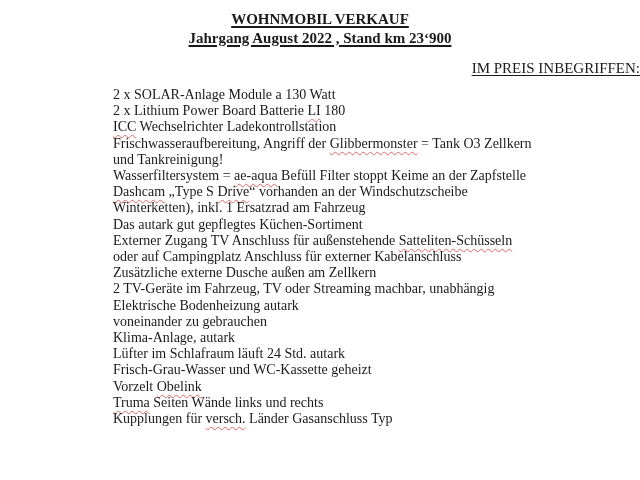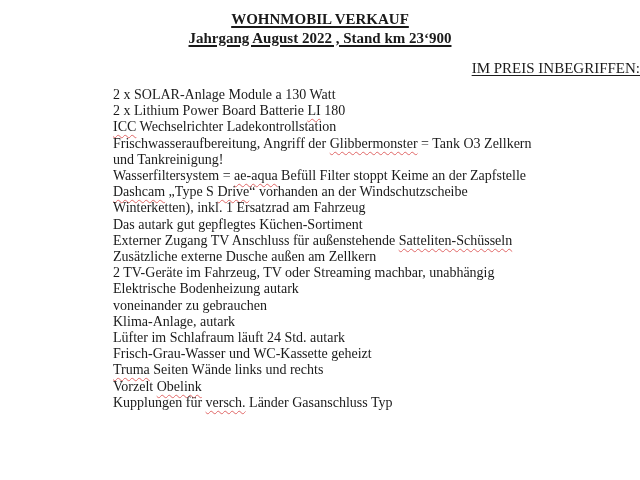--- a/index.html
+++ b/index.html
@@ -66,24 +66,25 @@
       <div class="line"><span class="">2 x SOLAR-Anlage Module a 130 Watt</span></div>
       <div class="line"><span class="">2 x Lithium Power Board Batterie </span><span class="sp">LI</span><span class=""> 180</span></div>
       <div class="line"><span class="sp">ICC</span><span class=""> Wechselrichter Ladekontrollstation</span></div>
       <div class="line"><span class="">Frischwasseraufbereitung, Angriff der </span><span class="sp">Glibbermonster</span><span class=""> = Tank O3 Zellkern</span></div>
       <div class="line"><span class="">und Tankreinigung!</span></div>
       <div class="line"><span class="">Wasserfiltersystem = </span><span class="sp">ae-aqua</span><span class=""> Befüll Filter stoppt Keime an der Zapfstelle</span></div>
       <div class="line"><span class="sp">Dashcam</span><span class=""> „Type S </span><span class="sp">Drive</span><span class="">“ vorhanden an der Windschutzscheibe</span></div>
       <div class="line"><span class="">Winterketten), inkl. 1 Ersatzrad am Fahrzeug</span></div>
       <div class="line"><span class="">Das autark gut gepflegtes Küchen-Sortiment</span></div>
       <div class="line"><span class="">Externer Zugang TV Anschluss für außenstehende </span><span class="sp">Satteliten-Schüsseln</span></div>
+      <div class="line"><span class="">oder auf Campingplatz Anschluss für externer Kabelanschluss</span></div>
       <div class="line"><span class="">Zusätzliche externe Dusche außen am Zellkern</span></div>
       <div class="line"><span class="">2 TV-Geräte im Fahrzeug, TV oder Streaming machbar, unabhängig</span></div>
       <div class="line"><span class="">Elektrische Bodenheizung autark</span></div>
       <div class="line"><span class="">voneinander zu gebrauchen</span></div>
       <div class="line"><span class="">Klima-Anlage, autark</span></div>
       <div class="line"><span class="">Lüfter im Schlafraum läuft 24 Std. autark</span></div>
       <div class="line"><span class="">Frisch-Grau-Wasser und WC-Kassette geheizt</span></div>
+      <div class="line"><span class="">Vorzelt </span><span class="sp">Obelink</span></div>
       <div class="line"><span class="sp">Truma</span><span class=""> Seiten Wände links und rechts</span></div>
-      <div class="line"><span class="">Vorzelt </span><span class="sp">Obelink</span></div>
       <div class="line"><span class="">Kupplungen für </span><span class="sp">versch.</span><span class=""> Länder Gasanschluss Typ</span></div>
     </div>
 </div>
 
 </body></html>

